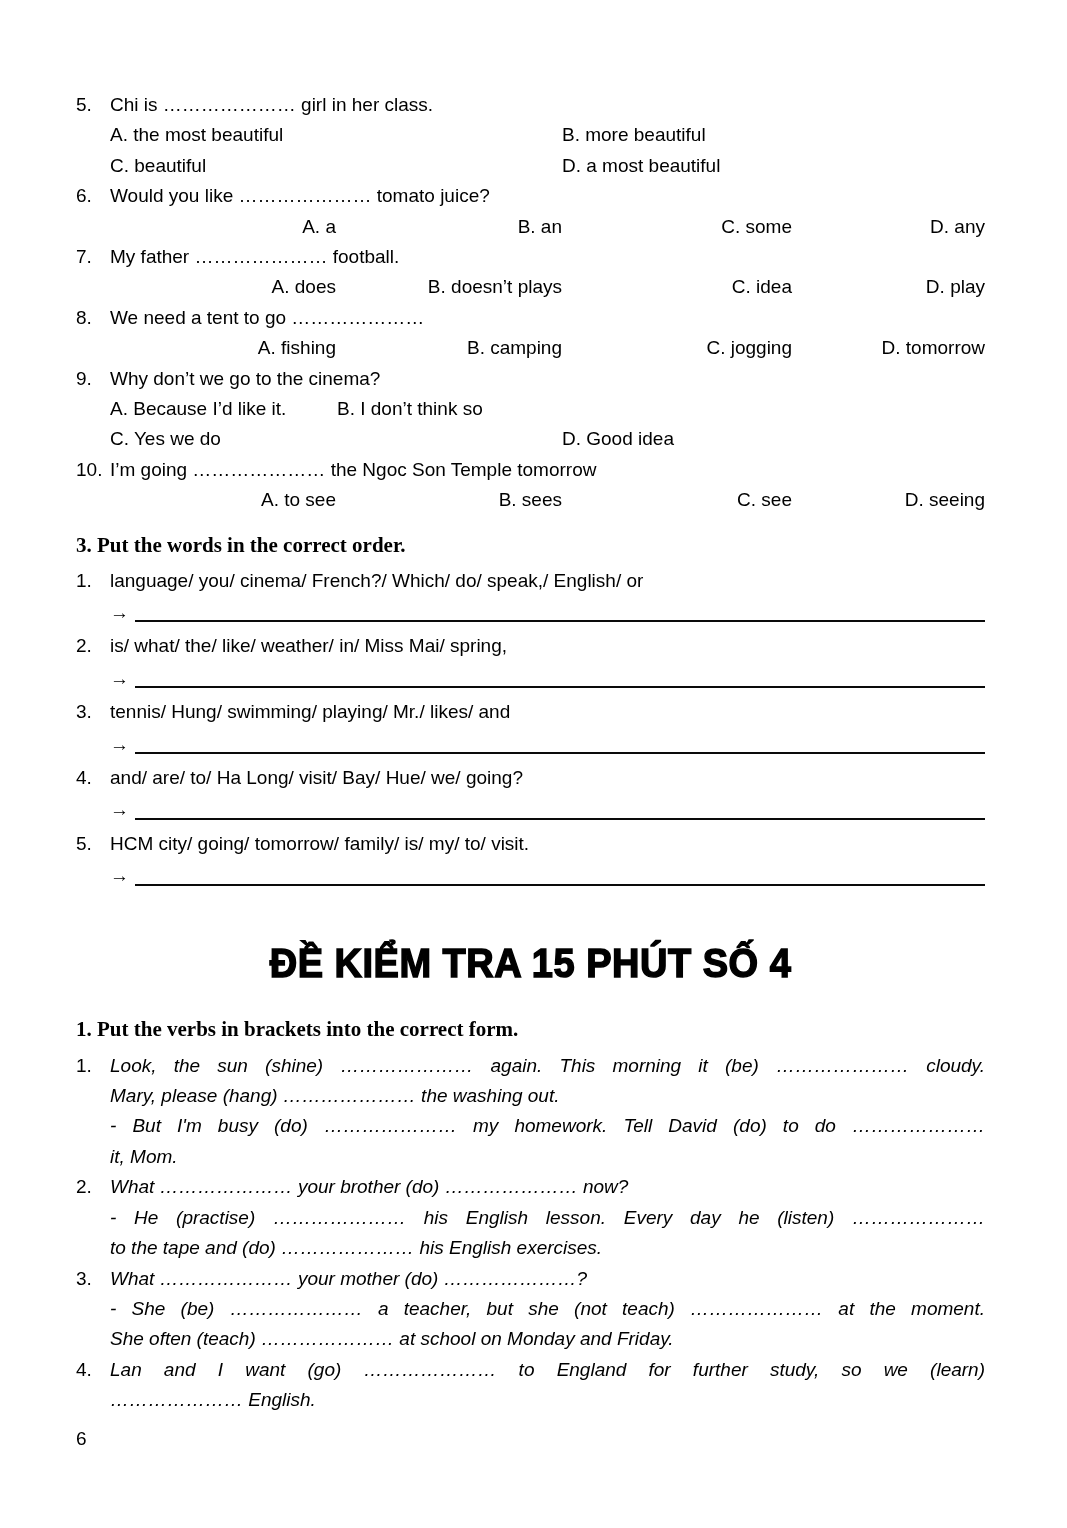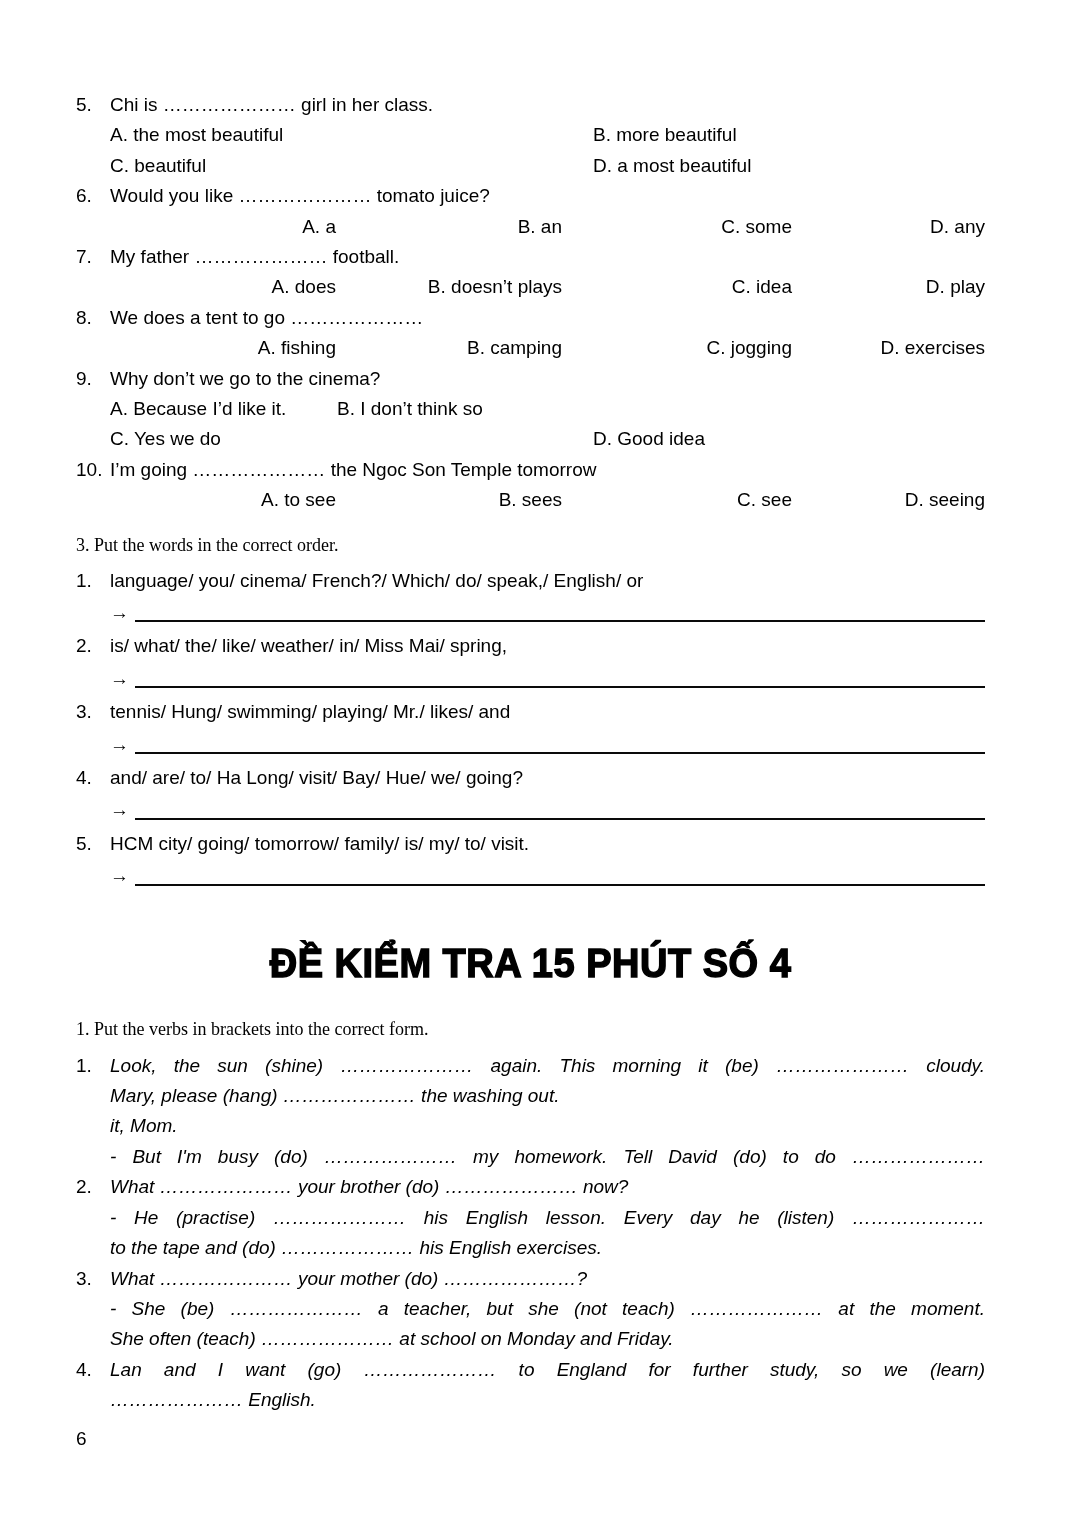--- a/index.html
+++ b/index.html
@@ -19,29 +19,29 @@
   }
 
   
   .q { display: flex; }
   .qnum { flex: 0 0 34px; }
   .qbody { flex: 1; min-width: 0; }
 
   
   .optrow { display: grid; }
   .optrow.r4 { grid-template-columns: 226px 226px 230px 1fr; text-align: right; }
-  .optrow.r2 { grid-template-columns: 452px 1fr; gap: 31px; }
+  .optrow.r2 { grid-template-columns: 452px 1fr; }
   .optrow.r2b { grid-template-columns: 227px 1fr; }
   .opt { white-space: nowrap; }
 
   
   .sec-head {
     font-family: "Liberation Serif", serif;
-    font-weight: normal;
-    font-size: 18px;
+    font-weight: bold;
+    font-size: 21px;
     line-height: 31px;
   }
   .sec-head.order { margin: 14px 0 5px 0; }
   .sec-head.verbs { margin: 28px 0 6px 0; }
 
   
   .arrow-row { display: flex; align-items: flex-end; margin: 2px 0 3px 34px; height: 30.4px; }
   .arrow { flex: 0 0 auto; padding-right: 6px; }
   .blankline { flex: 1; border-bottom: 2px solid #0a0a0a; margin-bottom: 6px; }
 
@@ -106,26 +106,26 @@
         <div class="opt">B. doesn’t plays</div>
         <div class="opt">C. idea</div>
         <div class="opt">D. play</div>
       </div>
     </div>
   </div>
 
   <div class="q">
     <div class="qnum">8.</div>
     <div class="qbody">
-      <div class="qtext">We does a tent to go …………………</div>
+      <div class="qtext">We need a tent to go …………………</div>
       <div class="optrow r4">
         <div class="opt">A. fishing</div>
         <div class="opt">B. camping</div>
         <div class="opt">C. jogging</div>
-        <div class="opt">D. exercises</div>
+        <div class="opt">D. tomorrow</div>
       </div>
     </div>
   </div>
 
   <div class="q">
     <div class="qnum">9.</div>
     <div class="qbody">
       <div class="qtext">Why don’t we go to the cinema?</div>
       <div class="optrow r2b">
         <div class="opt">A. Because I’d like it.</div>
@@ -200,22 +200,22 @@
 
   <div class="test-title">ĐỀ KIỂM TRA 15 PHÚT SỐ 4</div>
 
   <div class="sec-head verbs">1. Put the verbs in brackets into the correct form.</div>
 
   <div class="q">
     <div class="qnum">1.</div>
     <div class="qbody">
       <div class="vline jl">Look, the sun (shine) ………………… again. This morning it (be) ………………… cloudy.</div>
       <div class="vline">Mary, please (hang) ………………… the washing out.</div>
+      <div class="vline jl">- But I'm busy (do) ………………… my homework. Tell David (do) to do …………………</div>
       <div class="vline">it, Mom.</div>
-      <div class="vline jl">- But I'm busy (do) ………………… my homework. Tell David (do) to do …………………</div>
     </div>
   </div>
 
   <div class="q">
     <div class="qnum">2.</div>
     <div class="qbody">
       <div class="vline">What ………………… your brother (do) ………………… now?</div>
       <div class="vline jl">- He (practise) ………………… his English lesson. Every day he (listen) …………………</div>
       <div class="vline">to the tape and (do) ………………… his English exercises.</div>
     </div>

